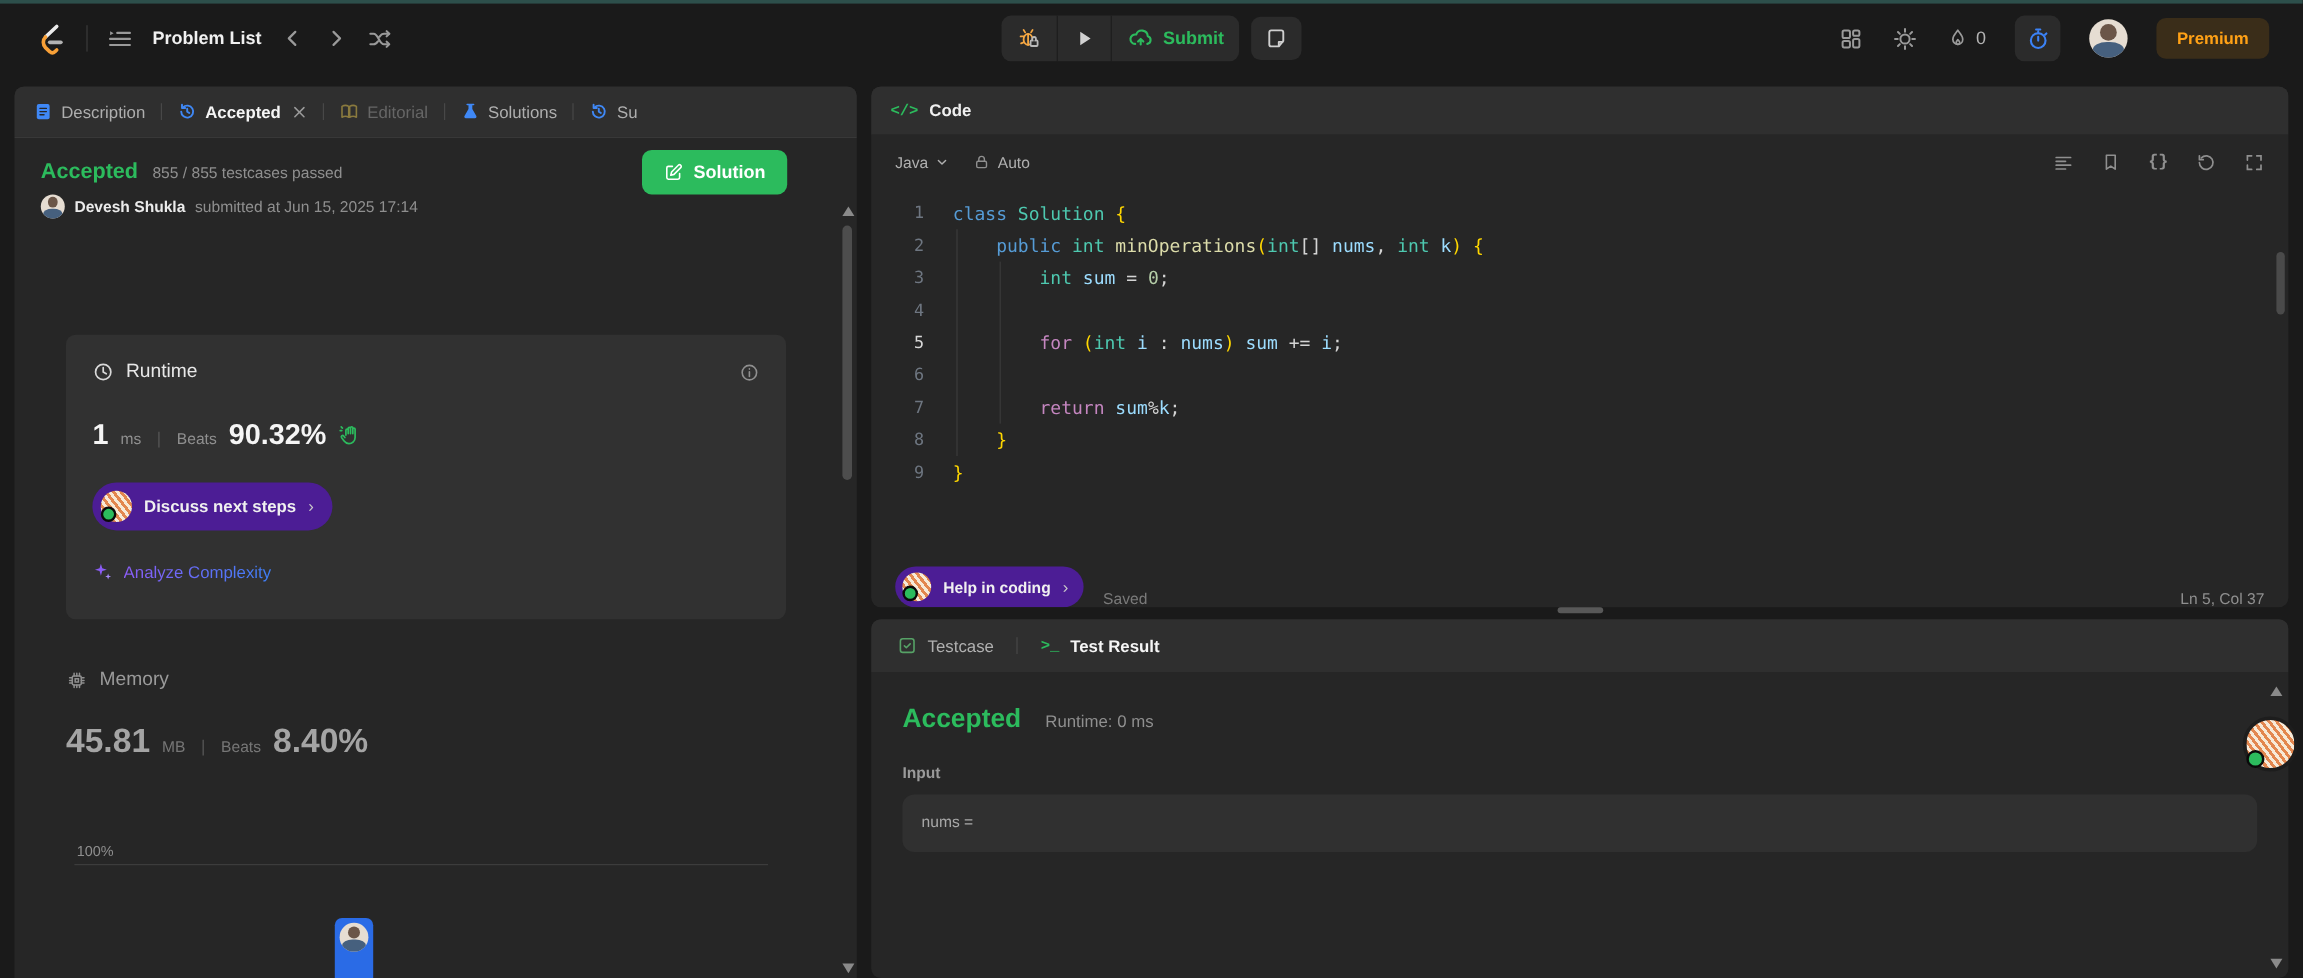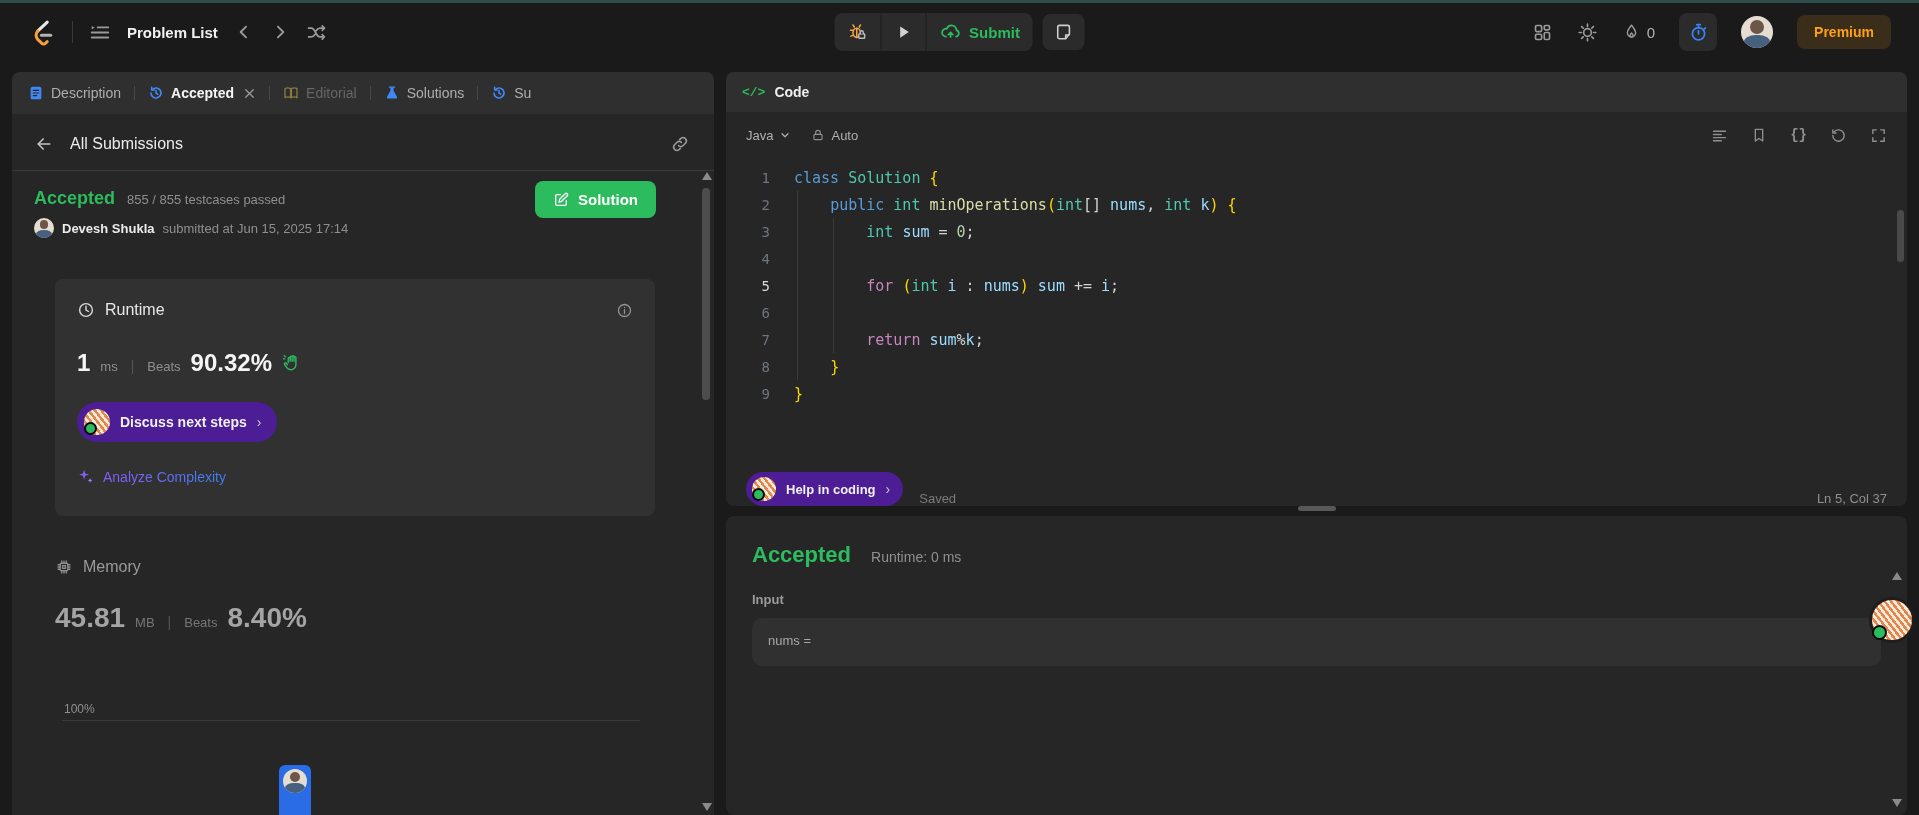--- a/index.html
+++ b/index.html
@@ -290,34 +290,20 @@
     <span class="tab">
       <svg width="16" height="16" viewBox="0 0 24 24" fill="none" stroke="#3f88f6" stroke-width="2.4" stroke-linecap="round" stroke-linejoin="round">
         <path d="M4.5 12a7.5 7.5 0 1 0 2.2-5.3"></path>
           <path d="M5.5 3.5v4h4"></path>
           <path d="M12 8.5V12l2.6 1.8"></path>
       </svg>
       <span>Su</span>
     </span>
   </div>
 
-  <div class="subs-header">
-    <span class="nav-ic">
-      <svg width="20" height="20" viewBox="0 0 24 24" fill="none" stroke="#c2c2c2" stroke-width="2" stroke-linecap="round" stroke-linejoin="round">
-          <path d="M19 12H5M11 6l-6 6 6 6"></path>
-        </svg>
-    </span>
-    <span class="subs-title">All Submissions</span>
-    <span class="nav-ic" style="margin-left:auto">
-      <svg width="20" height="20" viewBox="0 0 24 24" fill="none" stroke="#9a9a9a" stroke-width="1.9" stroke-linecap="round">
-        <path d="M10.2 13.8a4 4 0 0 0 5.6 0l3-3a4 4 0 0 0-5.6-5.6L11.6 6.8"></path>
-        <path d="M13.8 10.2a4 4 0 0 0-5.6 0l-3 3a4 4 0 0 0 5.6 5.6l1.6-1.6"></path>
-      </svg>
-    </span>
-  </div>
   <div class="lp-divider"></div>
 
   <div class="result-row">
     <span class="status-accepted">Accepted</span>
     <span class="testcases">855 / 855 testcases passed</span>
     <span class="solution-btn">
       <svg width="16" height="16" viewBox="0 0 24 24" fill="none" stroke="#fff" stroke-width="2" stroke-linecap="round" stroke-linejoin="round">
         <path d="M11 4H6a2 2 0 0 0-2 2v12a2 2 0 0 0 2 2h12a2 2 0 0 0 2-2v-5"></path>
         <path d="M18.4 2.6a2.1 2.1 0 0 1 3 3L13 14l-4 1 1-4z"></path>
       </svg>
@@ -502,20 +488,34 @@
       <span class="chev">›</span>
     </span>
     <span class="saved-label">Saved</span>
     <span class="cursor-pos">Ln 5, Col 37</span>
   </div>
 </div>
 
 <div class="split-handle"></div>
 
 <div id="testcase-panel" class="panel">
+  <div class="tc-header strip">
+    <span class="tc-tab">
+      <svg width="16" height="16" viewBox="0 0 24 24" fill="none" stroke="#56a266" stroke-width="2" stroke-linejoin="round" stroke-linecap="round">
+        <rect x="3.5" y="3.5" width="17" height="17" rx="3"></rect>
+          <path d="M8.5 12.3l2.4 2.4 4.8-4.8"></path>
+      </svg>
+      <span>Testcase</span>
+    </span>
+    <span class="tab-sep"></span>
+    <span class="tc-tab active">
+      <span class="term-ic">&gt;_</span>
+      <span>Test Result</span>
+    </span>
+  </div>
 
   <div class="tc-body">
     <div class="result-line">
       <span class="tc-status">Accepted</span>
       <span class="tc-runtime">Runtime: 0 ms</span>
     </div>
     <div class="input-label">Input</div>
     <div class="input-box">
       <span>nums =</span>
     </div>

